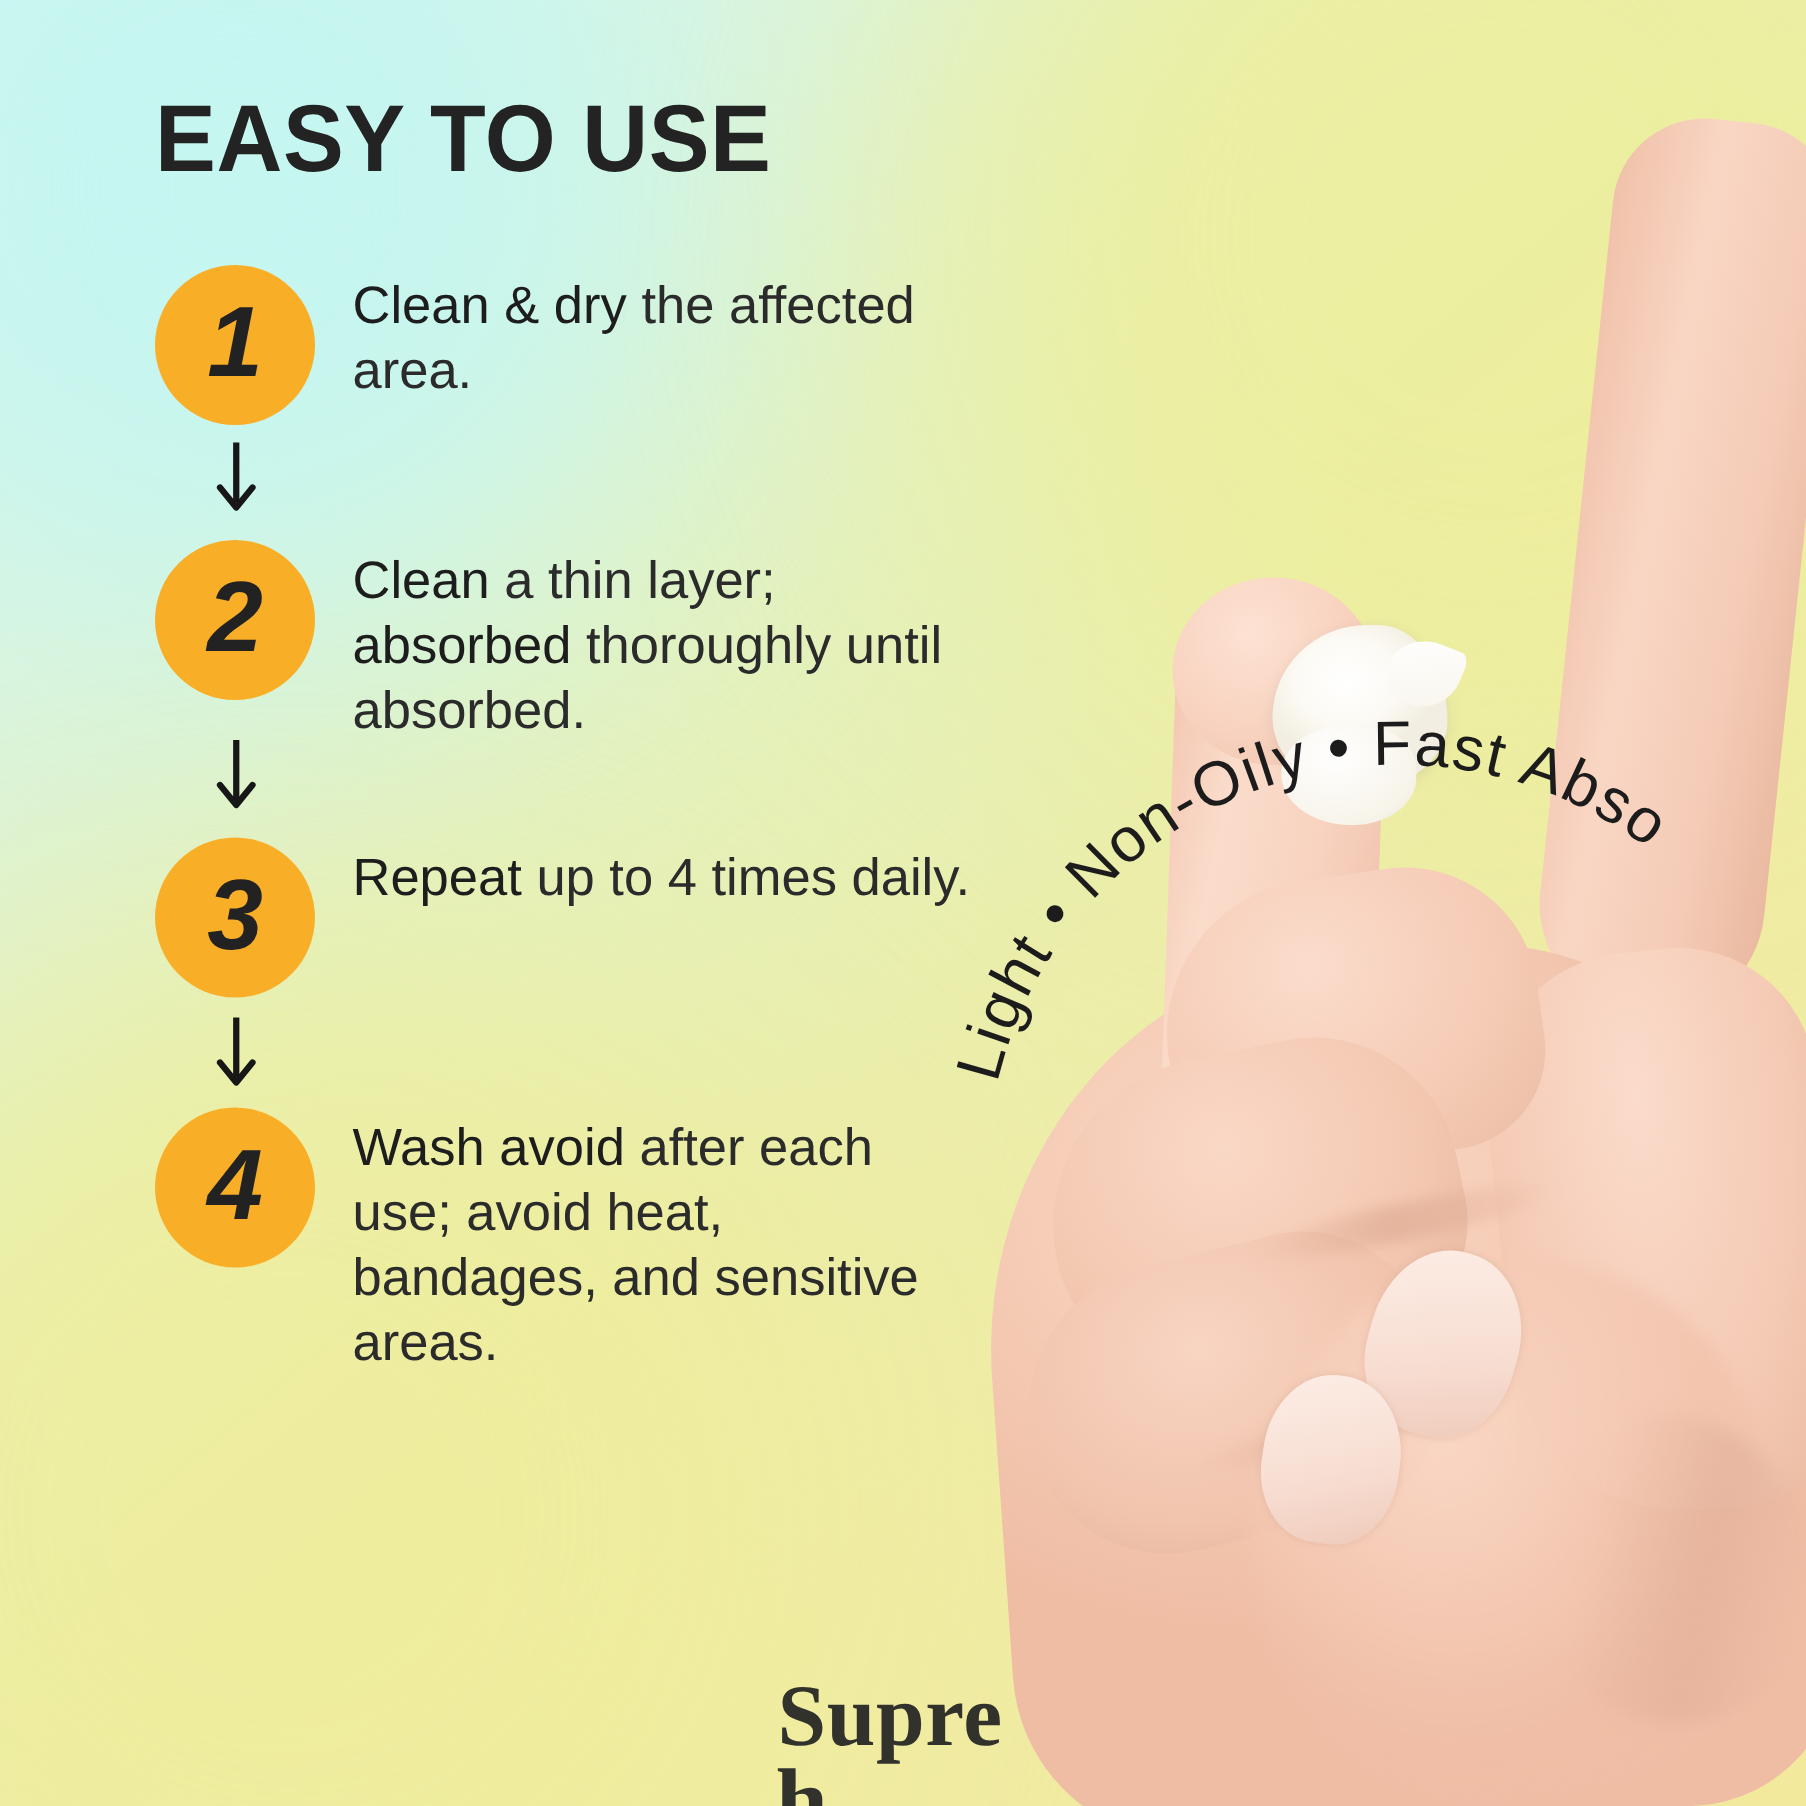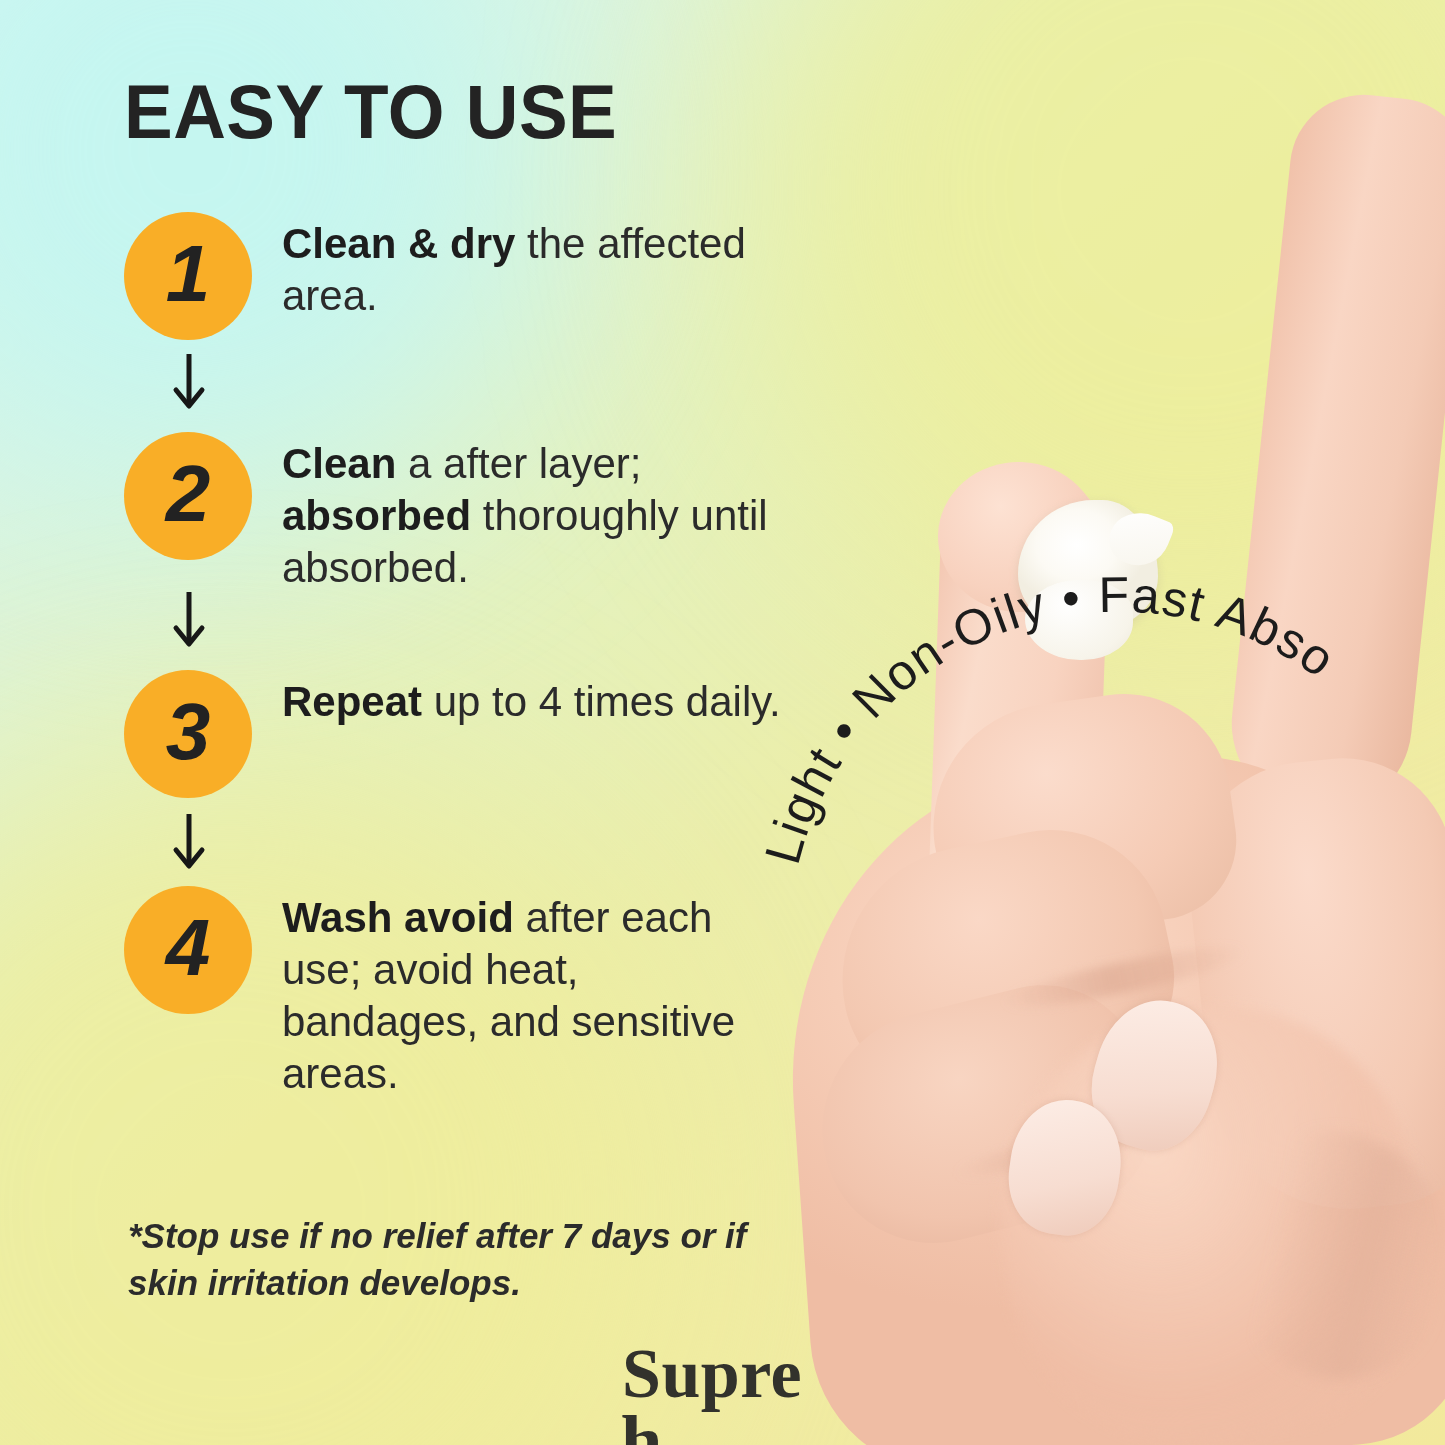--- a/index.html
+++ b/index.html
@@ -45,21 +45,21 @@
   }
   .badge span{
     font-size:80px;font-weight:700;font-style:italic;
     color:#222;line-height:1;
     transform:translateY(-2px);
   }
   .stext{
     position:absolute;left:158px;top:6px;width:500px;
     font-size:42px;line-height:52px;color:#2b2b2b;font-weight:400;
   }
-  .stext b{font-weight:700;color:#1d1d1d;}
+  .stext b{font-weight:400;color:#1d1d1d;}
 
   .arrow{position:absolute;left:172px;width:34px;height:62px;}
 
   #note{
     position:absolute;left:128px;top:1212px;width:640px;
     font-size:35px;line-height:47px;font-weight:700;font-style:italic;
     color:#2b2b2b;
   }
 
   #logo{
@@ -243,21 +243,21 @@
     <svg class="arrow" style="top:352px" viewBox="0 0 34 62">
       <line x1="17" y1="2" x2="17" y2="50" stroke="#171717" stroke-width="5"></line>
       <polyline points="4,38 17,54 30,38" fill="none" stroke="#171717" stroke-width="5" stroke-linecap="round" stroke-linejoin="round"></polyline>
     </svg>
 
     <div class="step" style="top:432px">
       <div class="badge">
         <span>2</span>
       </div>
       <div class="stext">
-        <b>Clean</b><span> a after layer; </span><b>absorbed</b><span> thoroughly until absorbed.</span>
+        <b>Clean</b><span> a thin layer; </span><b>absorbed</b><span> thoroughly until absorbed.</span>
       </div>
     </div>
     <svg class="arrow" style="top:590px" viewBox="0 0 34 62">
       <line x1="17" y1="2" x2="17" y2="50" stroke="#171717" stroke-width="5"></line>
       <polyline points="4,38 17,54 30,38" fill="none" stroke="#171717" stroke-width="5" stroke-linecap="round" stroke-linejoin="round"></polyline>
     </svg>
 
     <div class="step" style="top:670px">
       <div class="badge">
         <span>3</span>
@@ -273,18 +273,17 @@
 
     <div class="step" style="top:886px">
       <div class="badge">
         <span>4</span>
       </div>
       <div class="stext">
         <b>Wash avoid</b><span> after each use; avoid heat, bandages, and sensitive areas.</span>
       </div>
     </div>
 
-    <div id="note">*Stop use if no relief after 7 days or if skin irritation develops.</div>
 
     <div id="logo"><span>Supre</span><span class="flag">h</span></div>
 
   </div>
 </div>
 
 </body></html>

